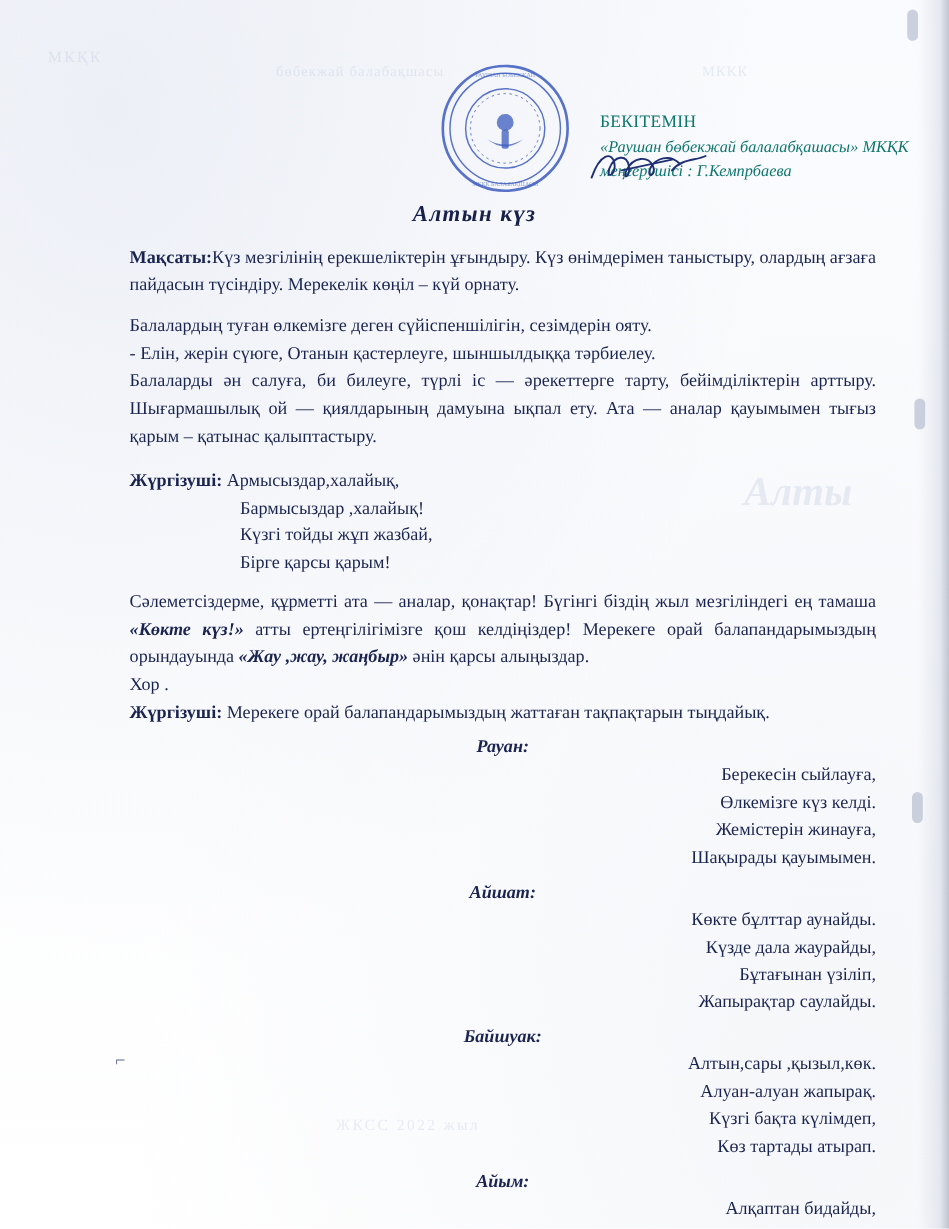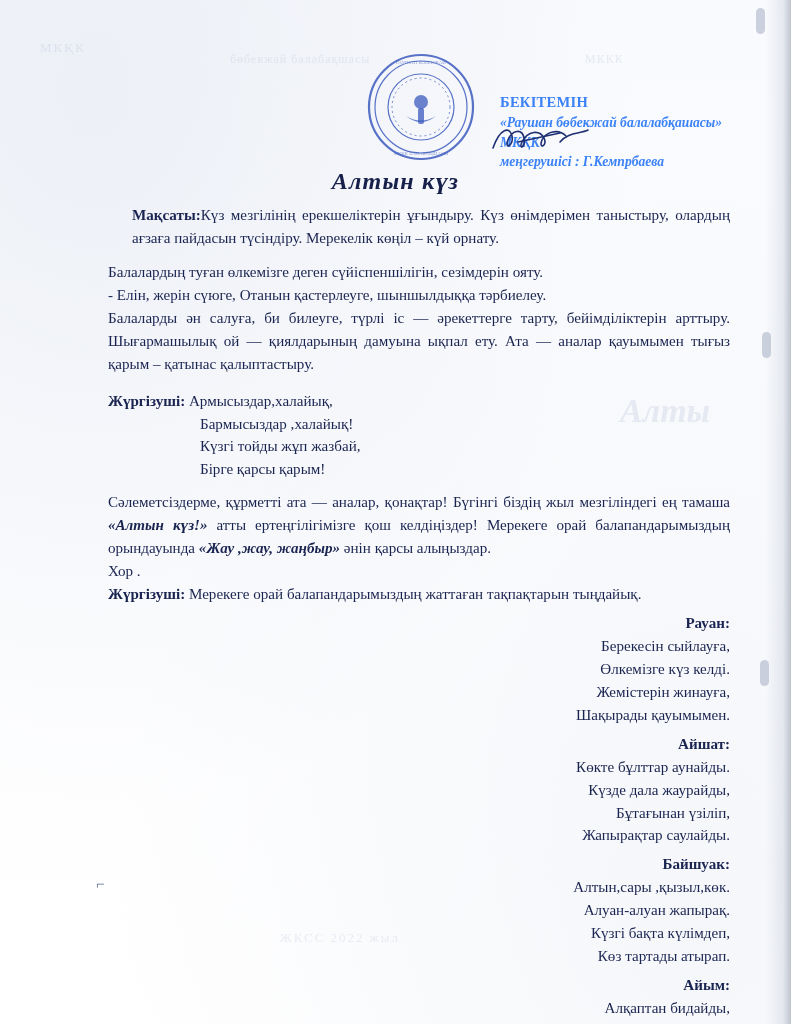--- a/index.html
+++ b/index.html
@@ -63,22 +63,22 @@
   .seal svg { display: block; }
 
   
   .approval {
     position: absolute;
     left: 500px;
     top: 92px;
     width: 260px;
     font-family: "Liberation Serif", serif;
     font-style: italic;
-    font-weight: bold;
-    color: #3b82f6;
+    font-weight: normal;
+    color: #0f766e;
     font-size: 14.5px;
     line-height: 1.45;
   }
   .approval .bekitemin {
     font-style: normal;
     letter-spacing: .3px;
   }
   .approval .line2 { font-size: 13.6px; }
   .approval .line3 { font-size: 13.6px; position: relative; }
   .signature {
@@ -92,53 +92,54 @@
 
   
   .doc-title {
     position: absolute;
     left: 0; right: 0;
     top: 168px;
     text-align: center;
     font-family: "Liberation Serif", serif;
     font-style: italic;
     font-weight: bold;
-    font-size: 24px;
+    font-size: 19px;
     letter-spacing: 1.2px;
     color: #16204a;
   }
 
   
   .body-text {
     position: absolute;
     left: 108px;
     top: 204px;
     width: 622px;
     font-size: 15.1px;
     line-height: 1.52;
     color: #1a2450;
     text-align: justify;
   }
   .b { font-weight: bold; }
   .bi { font-weight: bold; font-style: italic; }
 
-  .para-block { margin-bottom: 11px; margin-left: 24px; }
+  .para-block { margin-bottom: 11px; }
 
   .host-block {
     margin-top: 14px;
     margin-bottom: 10px;
     text-align: left;
   }
   .host-block .lead { font-weight: bold; }
   .indent1 { padding-left: 92px; }
 
   .kid-name {
     font-weight: bold;
     margin-top: 6px;
-    text-align: right;
+    text-align: center;
+    font-style: italic;
   }
   .verse {
     text-align: right;
     padding-left: 6px;
   }
   .verse div { white-space: nowrap; }
 
   .flow { text-align: justify; }
   .flow-left { text-align: left; }
 
@@ -235,21 +236,21 @@
       <div class="flow-left">
         <span class="lead">Жүргізуші:</span>
         <span>Армысыздар,халайық,</span>
       </div>
       <div class="indent1">Бармысыздар ,халайық!</div>
       <div class="indent1">Күзгі тойды жұп жазбай,</div>
       <div class="indent1">Бірге қарсы қарым!</div>
     </div>
 
     <div class="flow">
-      <span>Сәлеметсіздерме, құрметті ата — аналар, қонақтар! Бүгінгі біздің жыл мезгіліндегі ең тамаша </span><span class="bi">«Алтын күз!»</span><span> атты ертеңгілігімізге қош келдіңіздер! Мерекеге орай балапандарымыздың орындауында </span><span class="bi">«Жау ,жау, жаңбыр»</span><span> әнін қарсы алыңыздар.</span>
+      <span>Сәлеметсіздерме, құрметті ата — аналар, қонақтар! Бүгінгі біздің жыл мезгіліндегі ең тамаша </span><span class="bi">«Көкте күз!»</span><span> атты ертеңгілігімізге қош келдіңіздер! Мерекеге орай балапандарымыздың орындауында </span><span class="bi">«Жау ,жау, жаңбыр»</span><span> әнін қарсы алыңыздар.</span>
     </div>
 
     <div class="flow-left">Хор .</div>
 
     <div class="flow">
       <span class="b">Жүргізуші:</span>
       <span>Мерекеге орай балапандарымыздың жаттаған тақпақтарын тыңдайық.</span>
     </div>
 
     <div class="kid-name">Рауан:</div>

